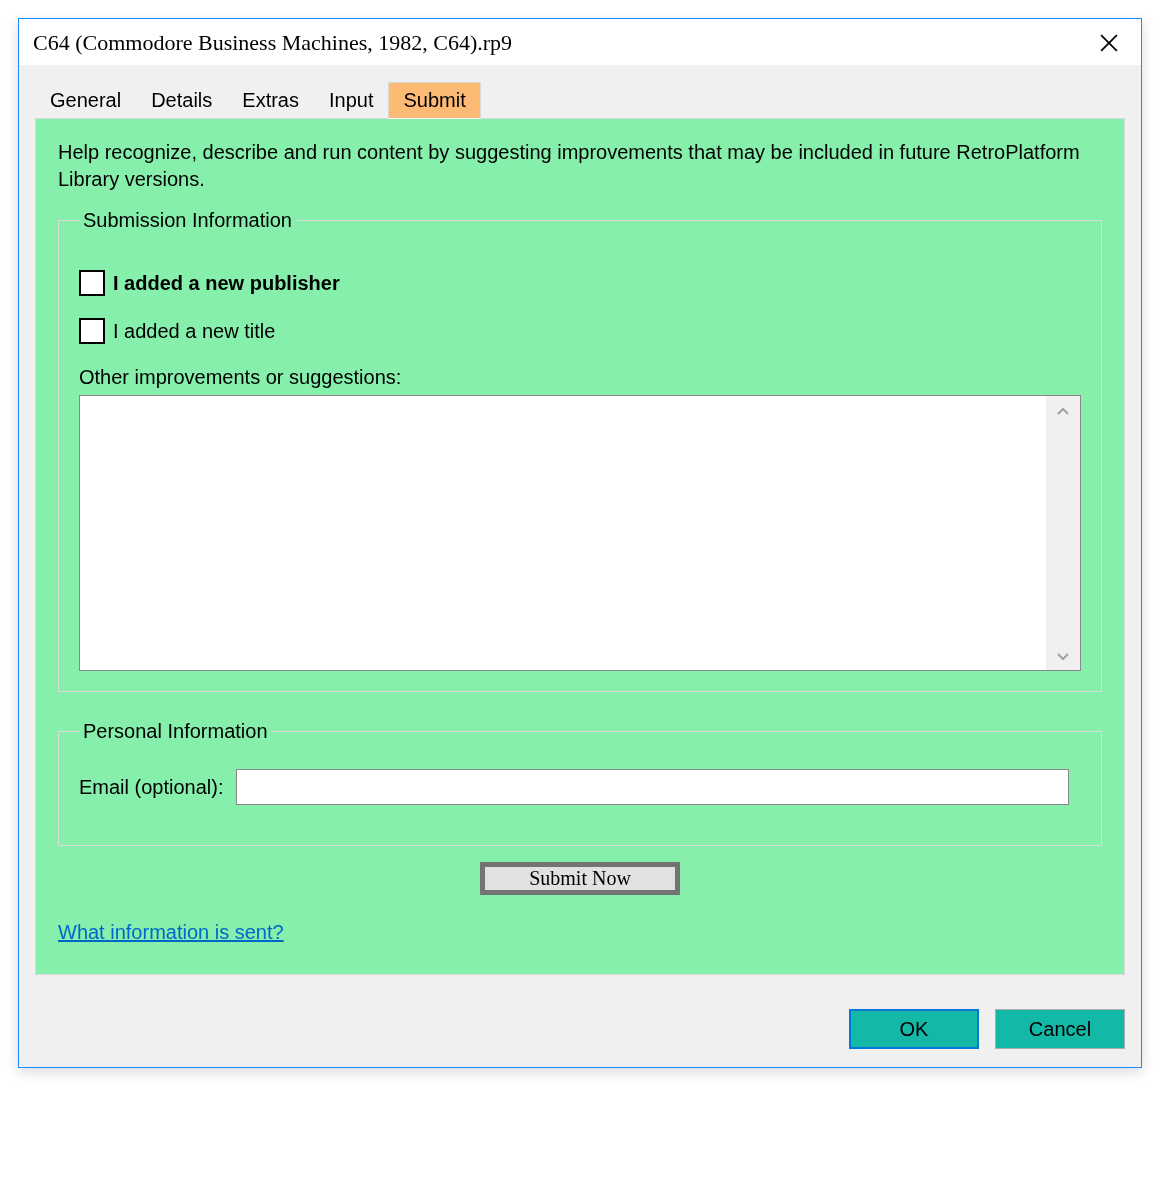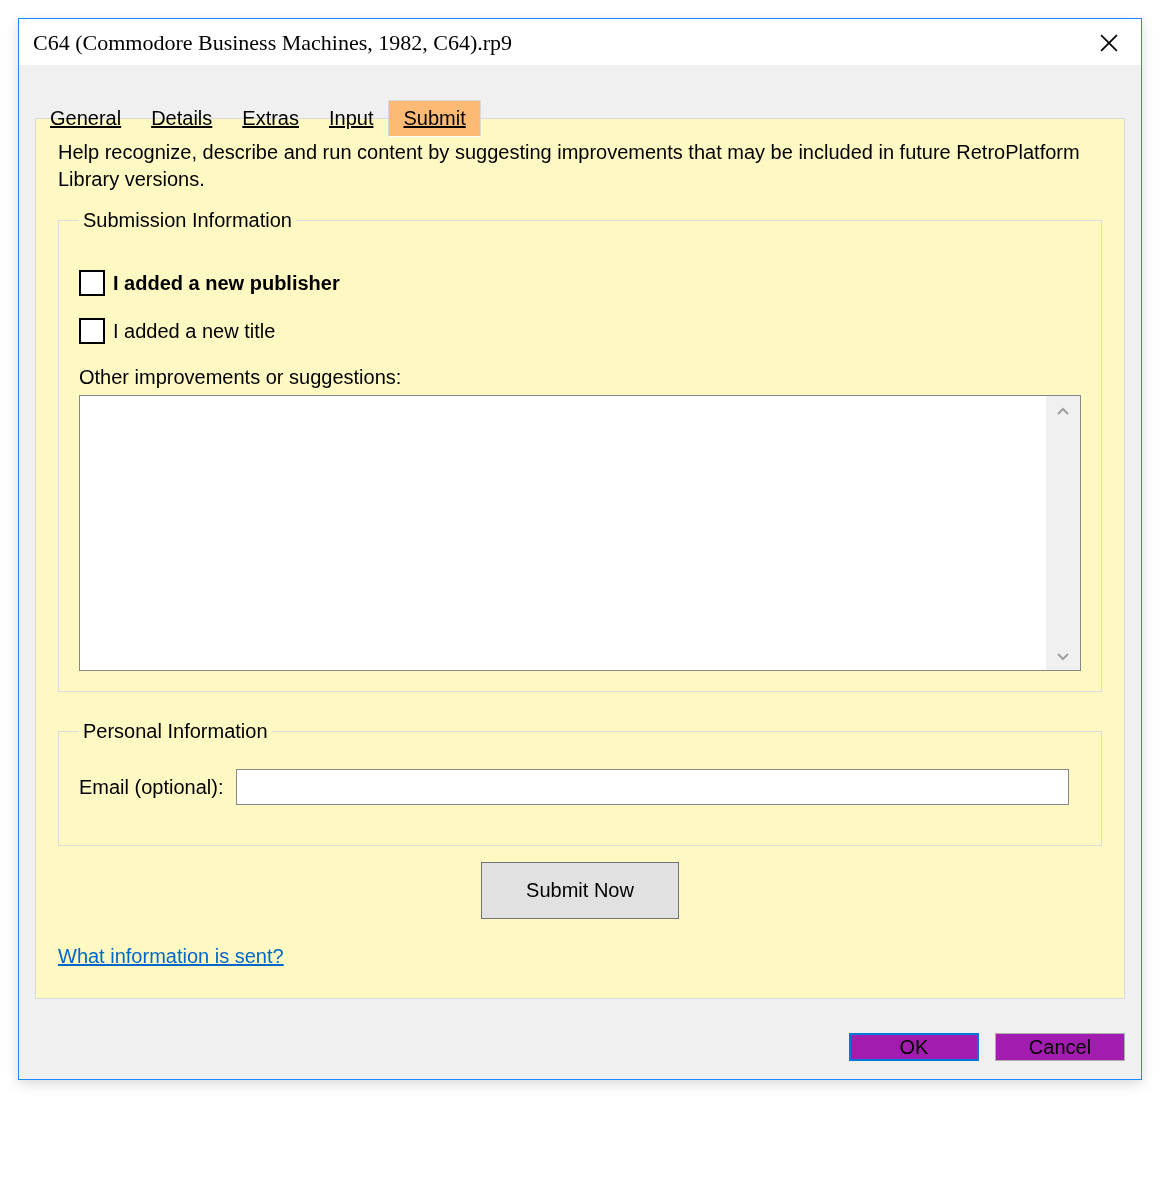--- a/index.html
+++ b/index.html
@@ -47,40 +47,39 @@
     }
     .client-area {
       background: #f0f0f0;
       padding: 16px 16px 16px 16px;
     }
     .tabstrip {
       display: flex;
       align-items: flex-end;
       margin-bottom: 0;
       position: relative;
-      top: 19px;
+      top: 1px;
       z-index: 1;
-      text-decoration: underline;
     }
     .tab {
       padding: 6px 14px;
       font-size: 20px;
       color: #000;
       background: transparent;
       border: 1px solid transparent;
       cursor: pointer;
       position: relative;
     }
     .tab.active {
       background: #fdba74;
       border: 1px solid #d9d9d9;
       border-bottom: 1px solid #fff;
     }
     .tab-panel {
-      background: #fef9c3;
+      background: #86efac;
       border: 1px solid #d9d9d9;
       padding: 20px 22px 30px 22px;
     }
     .intro-text {
       font-size: 20px;
       color: #000;
       line-height: 1.35;
       margin-bottom: 16px;
     }
     fieldset {
@@ -169,45 +168,45 @@
       outline: none;
     }
     .submit-row {
       display: flex;
       justify-content: center;
       margin-top: 16px;
       margin-bottom: 26px;
     }
     .submit-btn {
       background: #e1e1e1;
-      border: 1px solid #737373;
-      padding: 16px 44px;
-      font-size: 20px;
-      font-family: Liberation Sans, sans-serif;
+      border: 5px solid #737373;
+      padding: 0 44px;
+      font-size: 20px;
+      font-family: Liberation Serif, serif;
       cursor: pointer;
     }
     .info-link {
       color: #0066cc;
       text-decoration: underline;
       font-size: 20px;
       cursor: pointer;
     }
     .button-bar {
       display: flex;
       justify-content: flex-end;
       gap: 16px;
       padding: 18px 16px 18px 0;
       background: #f0f0f0;
     }
     .dlg-btn {
       width: 130px;
-      height: 28px;
+      height: 40px;
       font-size: 20px;
       font-family: inherit;
-      background: #a21caf;
+      background: #14b8a6;
       border: 1px solid #adadad;
       cursor: pointer;
     }
     .dlg-btn.default {
       border: 2px solid #0078d7;
     }
     fieldset.personal {
       padding: 0 20px 20px 20px;
       margin-bottom: 10px;
     }

